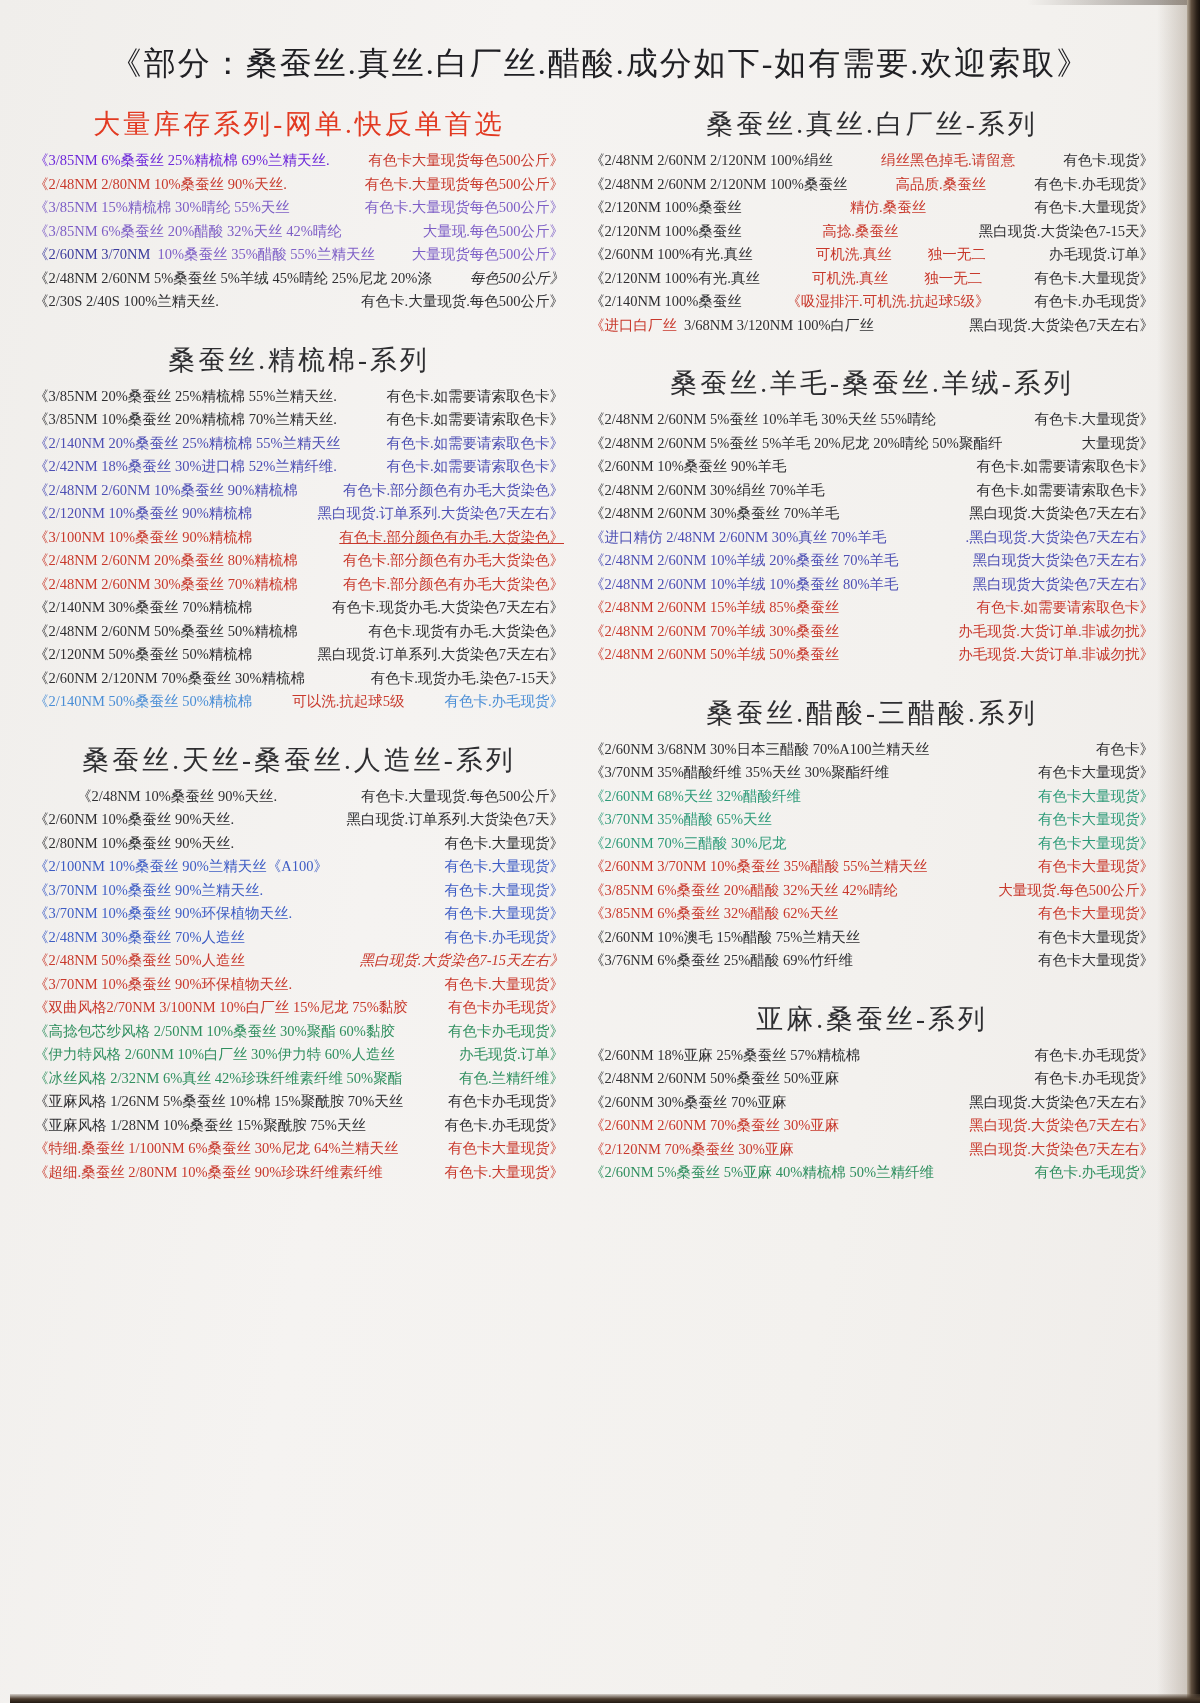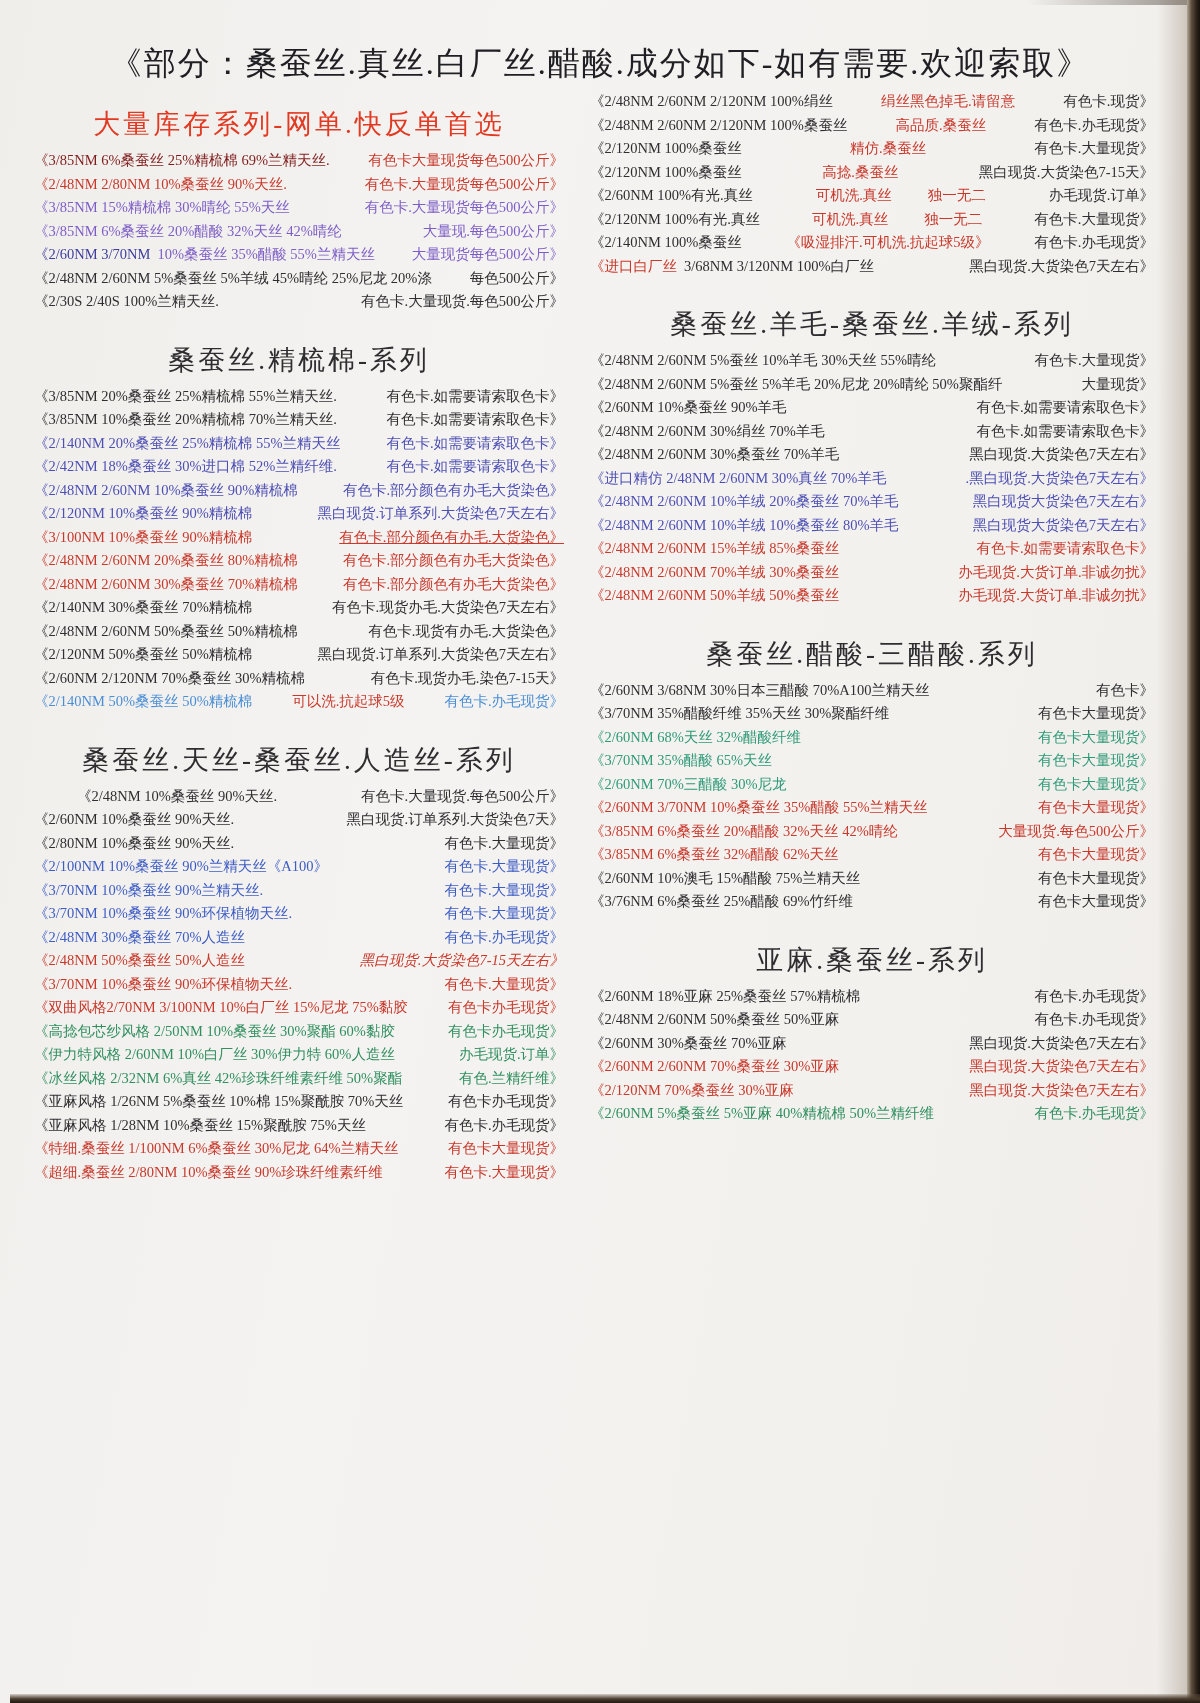--- a/index.html
+++ b/index.html
@@ -41,42 +41,42 @@
 </style>
 </head>
 <body>
 
 <div class="paper">
   <h1 class="doc-title">《部分：桑蚕丝.真丝.白厂丝.醋酸.成分如下-如有需要.欢迎索取》</h1>
   <div class="cols">
     <div class="col left" id="col-left">
         <div class="sec-head first" style="color: rgb(226, 58, 34);">大量库存系列-网单.快反单首选</div>
         <div class="line">
-          <div class="zone left"><span style="color: #7f1d1d;">《3/85NM 6%桑蚕丝 25%精梳棉 69%兰精天丝.</span></div>
+          <div class="zone left"><span style="color: #6d28d9;">《3/85NM 6%桑蚕丝 25%精梳棉 69%兰精天丝.</span></div>
           <div class="zone right"><span style="color: rgb(200, 56, 43);">有色卡大量现货每色500公斤》</span></div>
         </div>
         <div class="line">
           <div class="zone left"><span style="color: rgb(200, 56, 43);">《2/48NM 2/80NM 10%桑蚕丝 90%天丝.</span></div>
           <div class="zone right"><span style="color: rgb(200, 56, 43);">有色卡.大量现货每色500公斤》</span></div>
         </div>
         <div class="line">
           <div class="zone left"><span style="color: rgb(125, 94, 198);">《3/85NM 15%精梳棉 30%晴纶 55%天丝</span></div>
           <div class="zone right"><span style="color: rgb(125, 94, 198);">有色卡.大量现货每色500公斤》</span></div>
         </div>
         <div class="line">
           <div class="zone left"><span style="color: rgb(125, 94, 198);">《3/85NM 6%桑蚕丝 20%醋酸 32%天丝 42%晴纶</span></div>
           <div class="zone right"><span style="color: rgb(125, 94, 198);">大量现.每色500公斤》</span></div>
         </div>
         <div class="line">
           <div class="zone left"><span style="color: rgb(61, 61, 157);">《2/60NM 3/70NM</span><span style="color: rgb(125, 94, 198);">10%桑蚕丝 35%醋酸 55%兰精天丝</span></div>
           <div class="zone right"><span style="color: rgb(125, 94, 198);">大量现货每色500公斤》</span></div>
         </div>
         <div class="line">
           <div class="zone left"><span style="color: rgb(46, 46, 49);">《2/48NM 2/60NM 5%桑蚕丝 5%羊绒 45%晴纶 25%尼龙 20%涤</span></div>
-          <div class="zone right"><span style="color: rgb(46, 46, 49);">每色500公斤》</span></div>
+          <div class="zone right"><span style="color: rgb(46, 46, 49); font-style: italic;">每色500公斤》</span></div>
         </div>
         <div class="line">
           <div class="zone left"><span style="color: rgb(46, 46, 49);">《2/30S 2/40S 100%兰精天丝.</span></div>
           <div class="zone right"><span style="color: rgb(46, 46, 49);">有色卡.大量现货.每色500公斤》</span></div>
         </div>
         <div class="sec-head" style="color: rgb(46, 46, 49);">桑蚕丝.精梳棉-系列</div>
         <div class="line">
           <div class="zone left"><span style="color: rgb(46, 46, 49);">《3/85NM 20%桑蚕丝 25%精梳棉 55%兰精天丝.</span></div>
           <div class="zone right"><span style="color: rgb(46, 46, 49);">有色卡.如需要请索取色卡》</span></div>
         </div>
@@ -197,20 +197,21 @@
         <div class="line">
           <div class="zone left"><span style="color: rgb(200, 56, 43);">《特细.桑蚕丝 1/100NM 6%桑蚕丝 30%尼龙 64%兰精天丝</span></div>
           <div class="zone right"><span style="color: rgb(200, 56, 43);">有色卡大量现货》</span></div>
         </div>
         <div class="line">
           <div class="zone left"><span style="color: rgb(200, 56, 43);">《超细.桑蚕丝 2/80NM 10%桑蚕丝 90%珍珠纤维素纤维</span></div>
           <div class="zone right"><span style="color: rgb(200, 56, 43);">有色卡.大量现货》</span></div>
         </div>
       </div>
     <div class="col right" id="col-right">
+        <div class="sec-head first" style="color: rgb(46, 46, 49);">桑蚕丝.真丝.白厂丝-系列</div>
         <div class="line">
           <div class="zone left"><span style="color: rgb(46, 46, 49);">《2/48NM 2/60NM 2/120NM 100%绢丝</span></div>
           <div class="zone mid"><span style="color: rgb(200, 56, 43);">绢丝黑色掉毛.请留意</span></div>
           <div class="zone right"><span style="color: rgb(46, 46, 49);">有色卡.现货》</span></div>
         </div>
         <div class="line">
           <div class="zone left"><span style="color: rgb(46, 46, 49);">《2/48NM 2/60NM 2/120NM 100%桑蚕丝</span></div>
           <div class="zone mid"><span style="color: rgb(200, 56, 43);">高品质.桑蚕丝</span></div>
           <div class="zone right"><span style="color: rgb(46, 46, 49);">有色卡.办毛现货》</span></div>
         </div>

